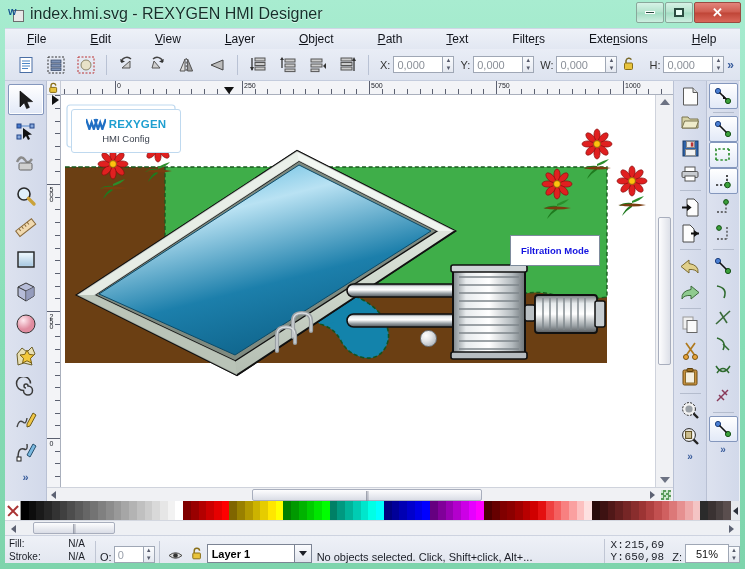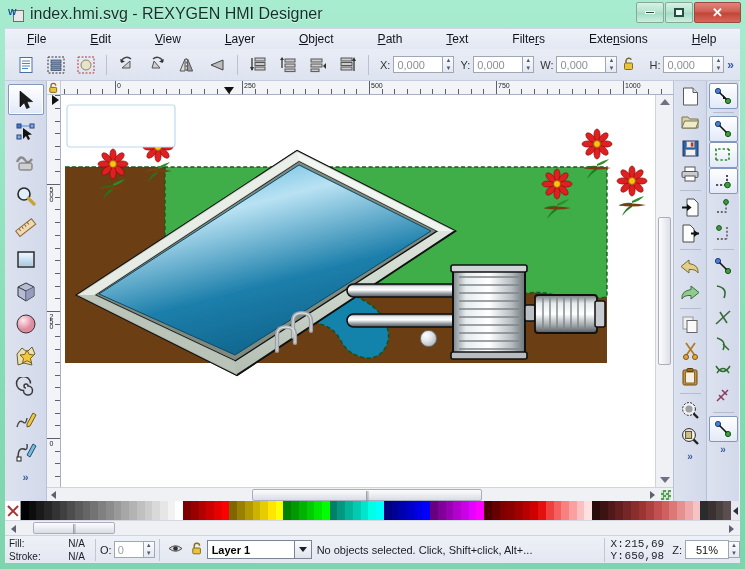--- a/index.html
+++ b/index.html
@@ -222,21 +222,21 @@
     border:1px solid #a8aebd;border-radius:2px;box-sizing:border-box;
     display:flex;align-items:center;justify-content:center;
   }
   .pal-arrow-l{position:absolute;left:6px;top:4px;border-top:4px solid transparent;border-bottom:4px solid transparent;border-right:5px solid #5d6273;}
   .pal-arrow-r{position:absolute;right:6px;top:4px;border-top:4px solid transparent;border-bottom:4px solid transparent;border-left:5px solid #5d6273;}
 
   .statusbar{
     position:absolute;left:5px;top:535px;width:735px;height:28px;
     background:linear-gradient(180deg,#eef1f7,#e3e7f0);
     border-top:1px solid #cdd3e0;
-    display:flex;align-items:center;box-sizing:border-box;
+    display:flex;align-items:flex-end;box-sizing:border-box;
   }
   .fillstroke{width:86px;height:26px;font-size:10px;color:#1b1e26;padding-left:4px;box-sizing:border-box;}
   .fsrow{display:flex;justify-content:space-between;line-height:13px;padding-right:6px;}
   .fsrow b{font-weight:normal;}
   .sb-sep{width:1px;height:22px;background:#c0c6d4;margin:0 4px;}
   .olabel{font-size:11px;color:#1b1e26;margin-right:2px;}
   .ofield{
     width:30px;height:17px;border:1px solid #9fa7b5;background:#fff;
     font-size:11px;color:#9aa0ab;padding:0 3px;line-height:17px;box-sizing:border-box;
   }
@@ -802,21 +802,34 @@
               <path d="M478 199 V231M485 199 V231M492 199 V231M499 199 V231M506 199 V231M513 199 V231M520 199 V231"></path>
             </g>
             <rect x="530" y="202" width="10" height="26" rx="2" fill="#c7cdd1" stroke="#111" stroke-width="1.5"></rect>
           </g>
 
           <g>
             <rect x="2" y="6" width="108" height="42" rx="3" fill="#ffffff" stroke="#bfd9ef" stroke-width="1.2"></rect>
           </g>
         </svg>
 
-
+        <div class="logo-box" style="left:6px;top:10px;width:108px;height:42px;">
+          <div class="logo-top">
+            <svg width="20" height="12" viewBox="0 0 20 12">
+              <path d="M0 1 L3.4 11 L5.6 4.6 L7.8 11 L11.2 1" fill="none" stroke="#1f6fc4" stroke-width="2.3"></path>
+              <path d="M8.6 1 L12 11 L14.2 4.6 L16.4 11 L19.8 1" fill="none" stroke="#1f6fc4" stroke-width="2.3"></path>
+            </svg>
+            <span class="logo-word">REXYGEN</span>
+          </div>
+          <div class="logo-sub">HMI Config</div>
+        </div>
+
+        <div class="filt-btn" style="left:445px;top:136px;">
+          <span>Filtration Mode</span>
+        </div>
 
         <div class="statline" style="left:355px;top:231px;">
           <span class="lamp"></span>
         </div>
 
       </div>
     </div>
 
     <div class="vscroll">
       <div class="vs-arrow vs-up"></div>

